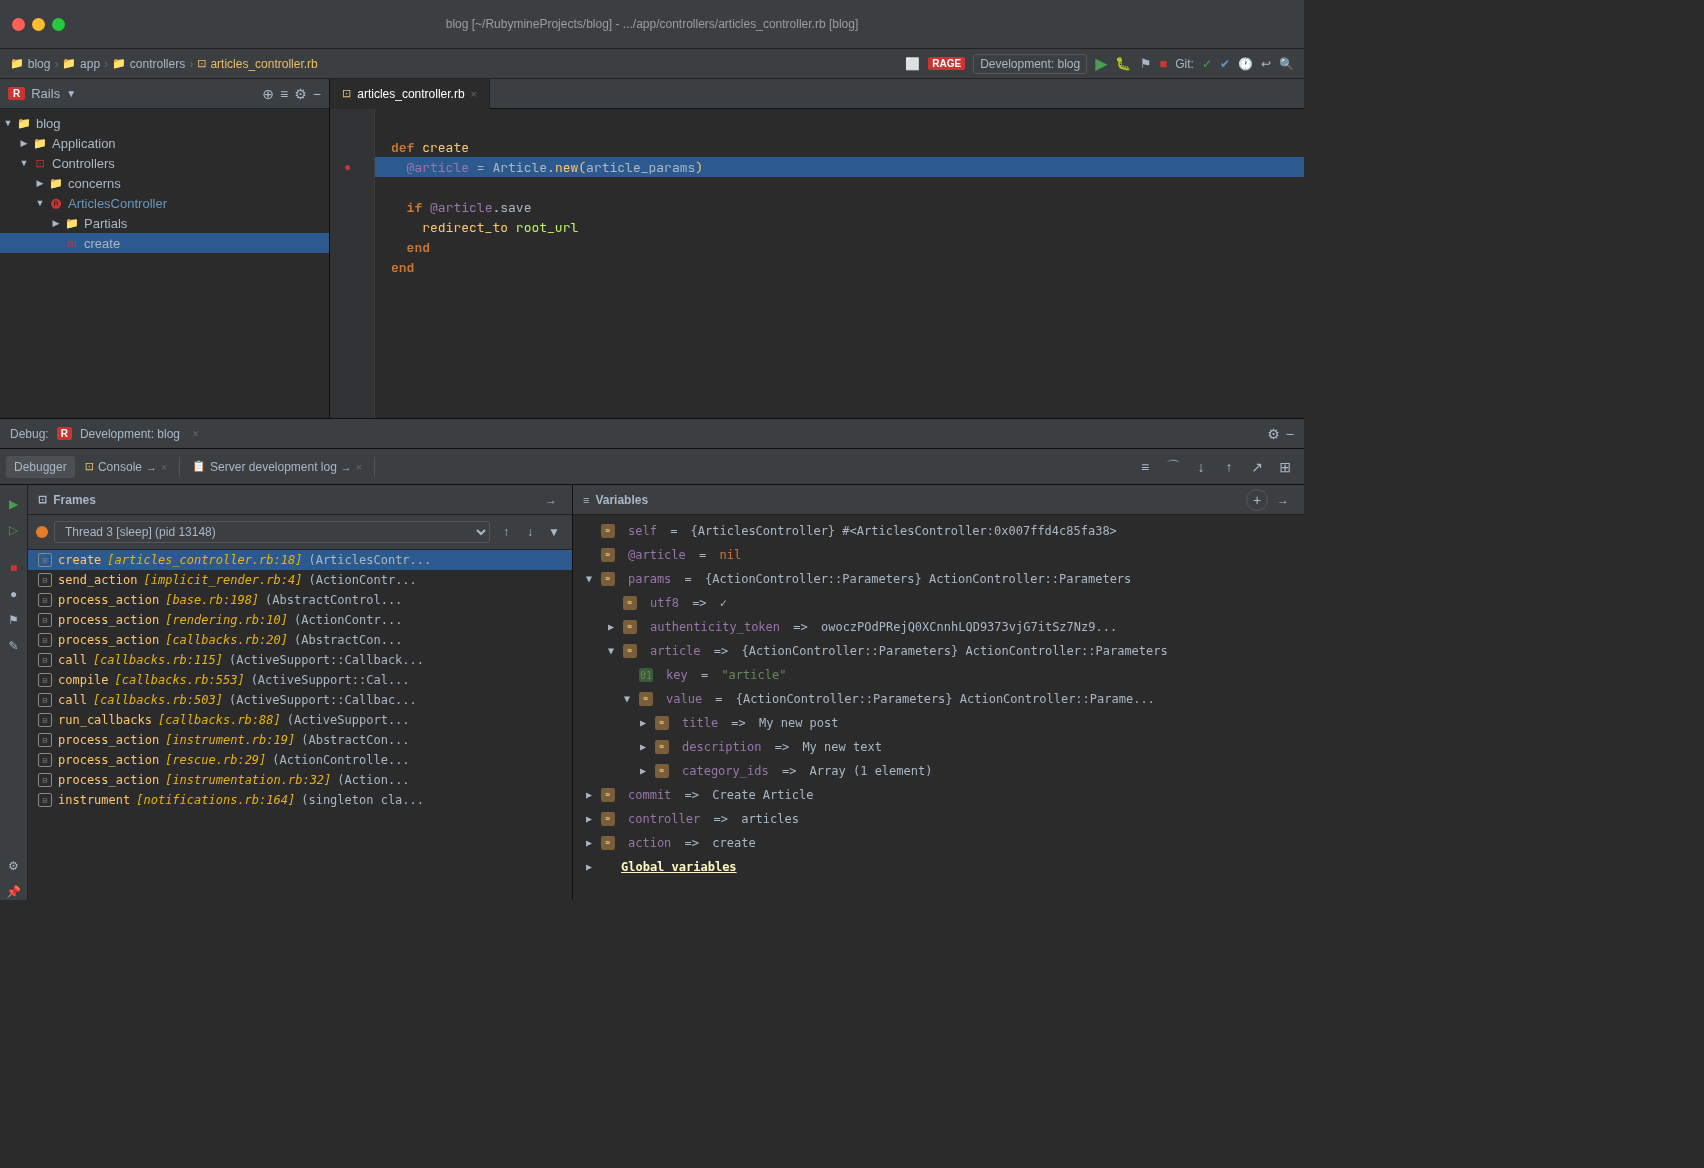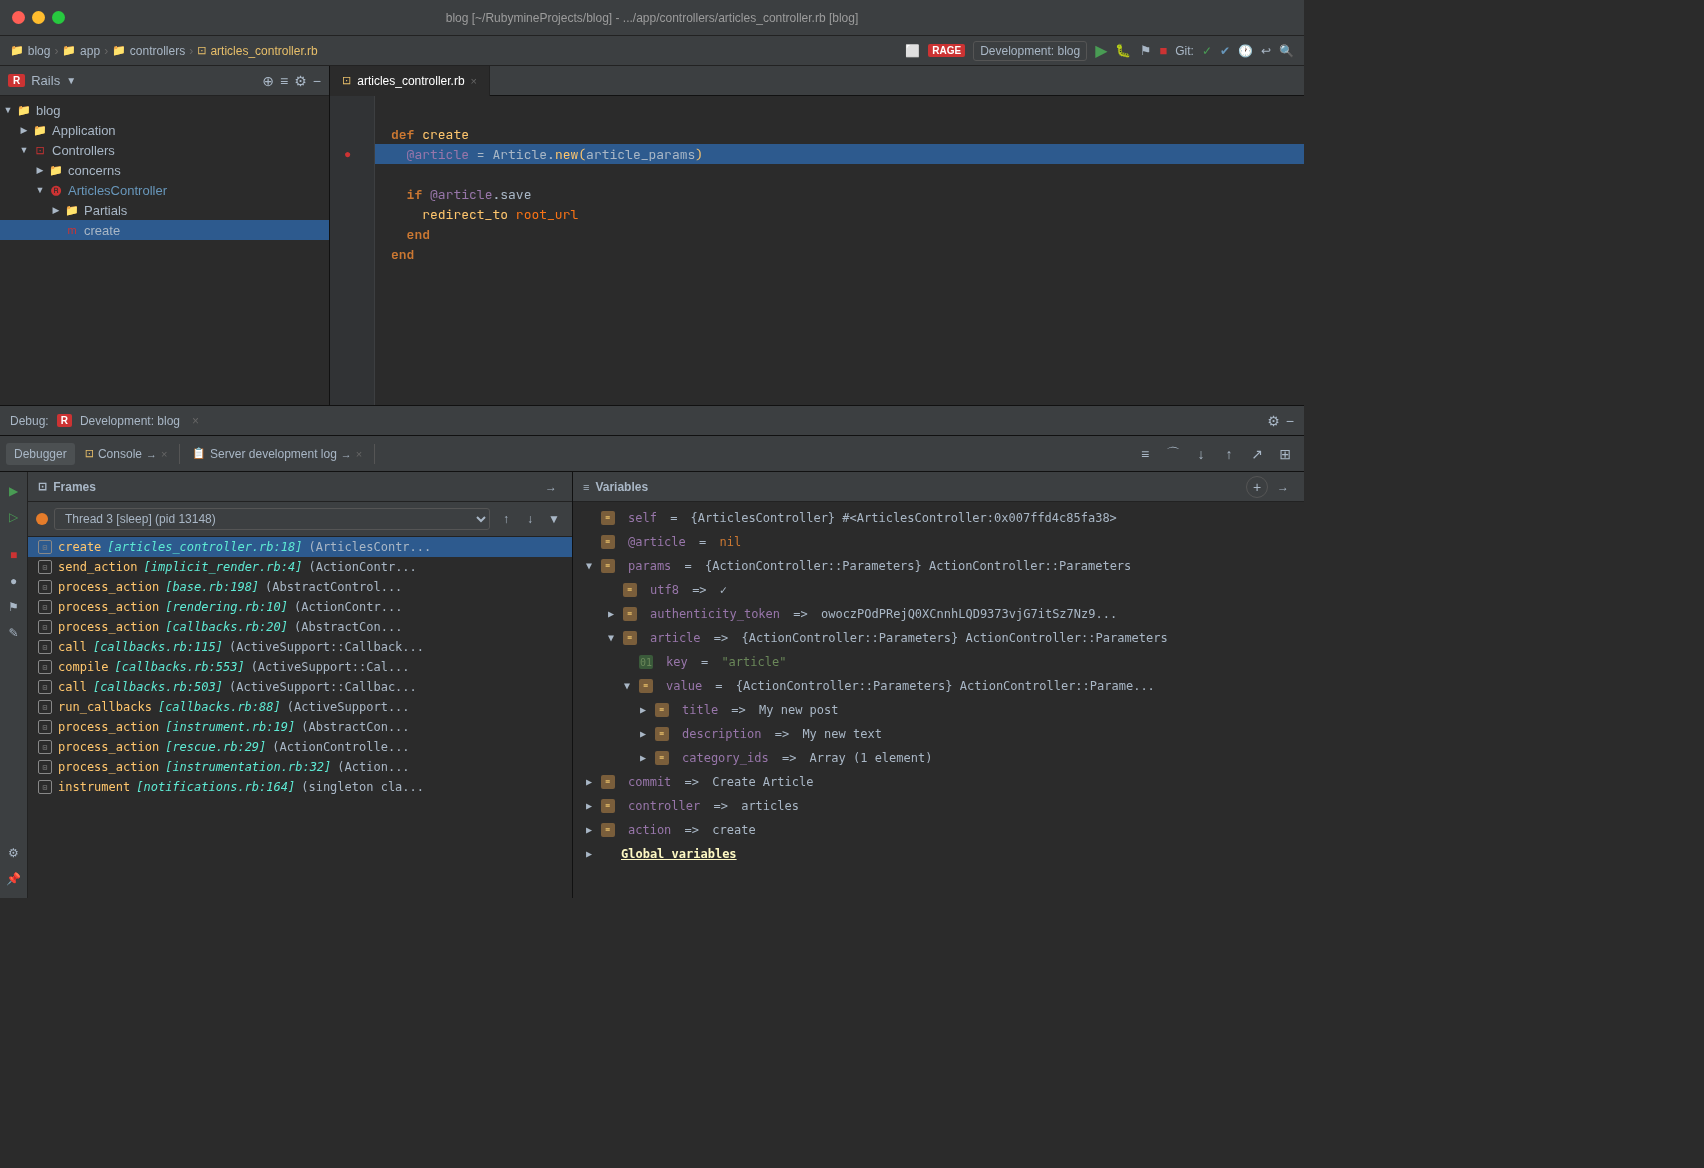--- a/index.html
+++ b/index.html
@@ -9,21 +9,21 @@
       color: #a9b7c6;
       font-size: 13px;
       width: 1304px;
       height: 900px;
       overflow: hidden;
     }
 
     
     .title-bar {
       background: #3c3f41;
-      height: 36px;
+      height: 49px;
       display: flex;
       align-items: center;
       padding: 0 12px;
       border-bottom: 1px solid #222;
       position: relative;
     }
     .traffic-lights {
       display: flex;
       gap: 7px;
       margin-right: 16px;
@@ -387,21 +387,21 @@
       border: 1px solid #888;
       border-radius: 2px;
       display: flex;
       align-items: center;
       justify-content: center;
       font-size: 8px;
       color: #888;
       flex-shrink: 0;
     }
     .frame-name { color: #ffc66d; }
-    .frame-file { color: #5eead4; font-style: italic; }
+    .frame-file { color: #eab308; font-style: italic; }
     .frame-class { color: #a9b7c6; }
 
     
     .variables-panel {
       flex: 1;
       display: flex;
       flex-direction: column;
       overflow: hidden;
     }
     .vars-list {
@@ -643,21 +643,21 @@
             <span class="kw">def</span>&nbsp;<span class="method">create</span>
           </div>
           <div class="code-line highlighted">
             &nbsp;&nbsp;<span class="var-inst">@article</span>&nbsp;<span style="color:#a9b7c6;">=</span>&nbsp;<span style="color:#a9b7c6;">Article</span><span style="color:#a9b7c6;">.</span><span class="method">new</span><span style="color:#ffc66d;">(</span><span style="color:#a9b7c6;">article_params</span><span style="color:#ffc66d;">)</span>
           </div>
           <div class="code-line" style="height:20px;"></div>
           <div class="code-line">
             &nbsp;&nbsp;<span class="kw">if</span>&nbsp;<span class="var-inst">@article</span><span style="color:#a9b7c6;">.save</span>
           </div>
           <div class="code-line">
-            &nbsp;&nbsp;&nbsp;&nbsp;<span style="color:#ffc66d;">redirect_to</span>&nbsp;<span style="color:#f97316;">root_url</span>
+            &nbsp;&nbsp;&nbsp;&nbsp;<span style="color:#ffc66d;">redirect_to</span>&nbsp;<span style="color:#bef264;">root_url</span>
           </div>
           <div class="code-line">
             &nbsp;&nbsp;<span class="kw">end</span>
           </div>
           <div class="code-line">
             <span class="kw">end</span>
           </div>
         </div>
       </div>
     </div>

